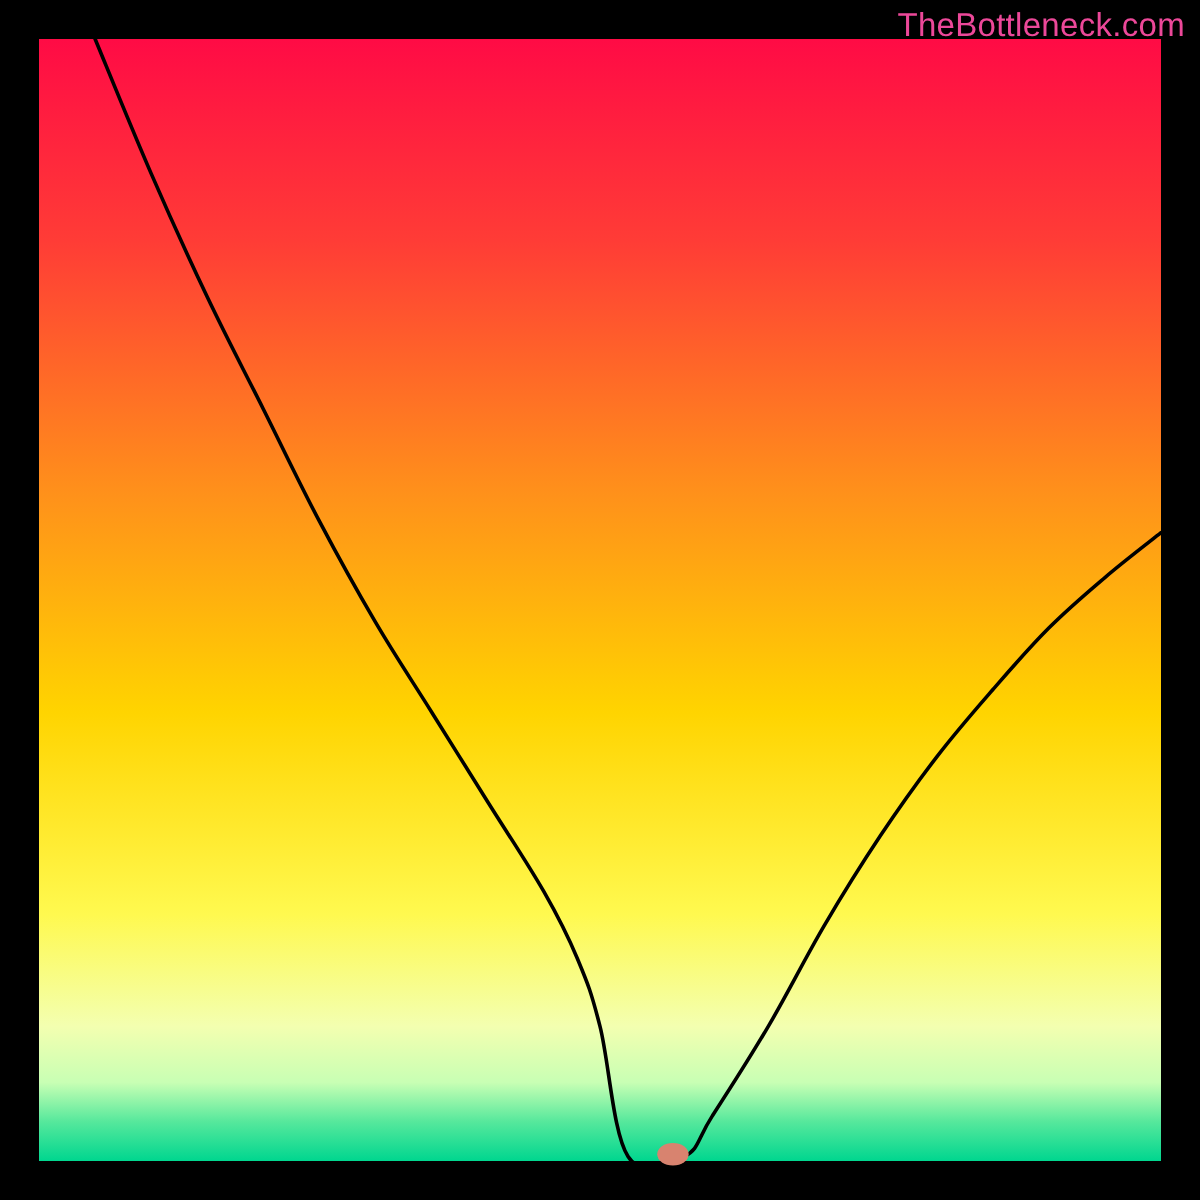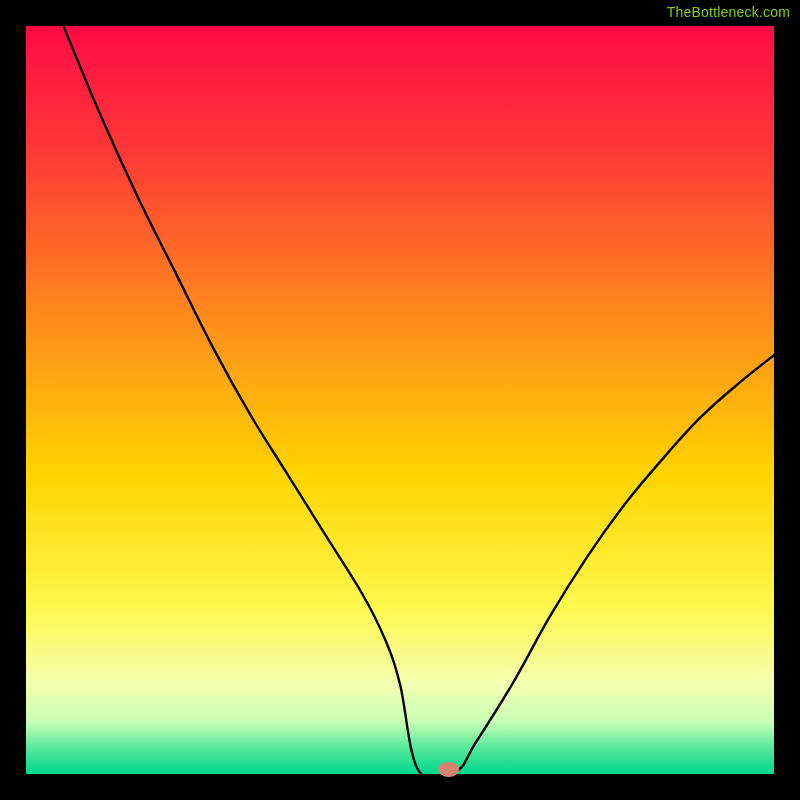--- a/index.html
+++ b/index.html
@@ -14,22 +14,22 @@
   .frame {
     position: relative;
     width: 800px;
     height: 800px;
     background: #000;
   }
   .watermark {
     position: absolute;
     top: 4px;
     right: 10px;
-    color: #84cc16;
-    font-size: 14px;
+    color: #ec4899;
+    font-size: 22px;
     font-weight: 500;
     letter-spacing: 0.2px;
     user-select: none;
   }
   svg {
     display: block;
   }
 </style>
 </head>
 <body>

